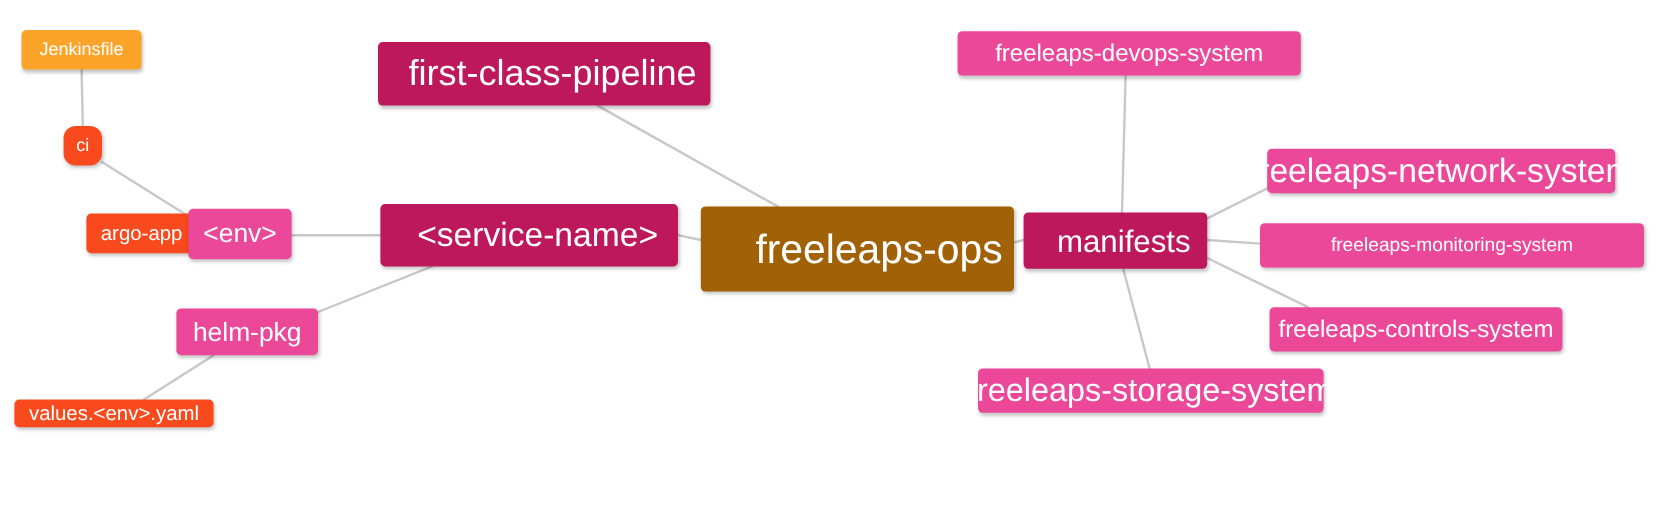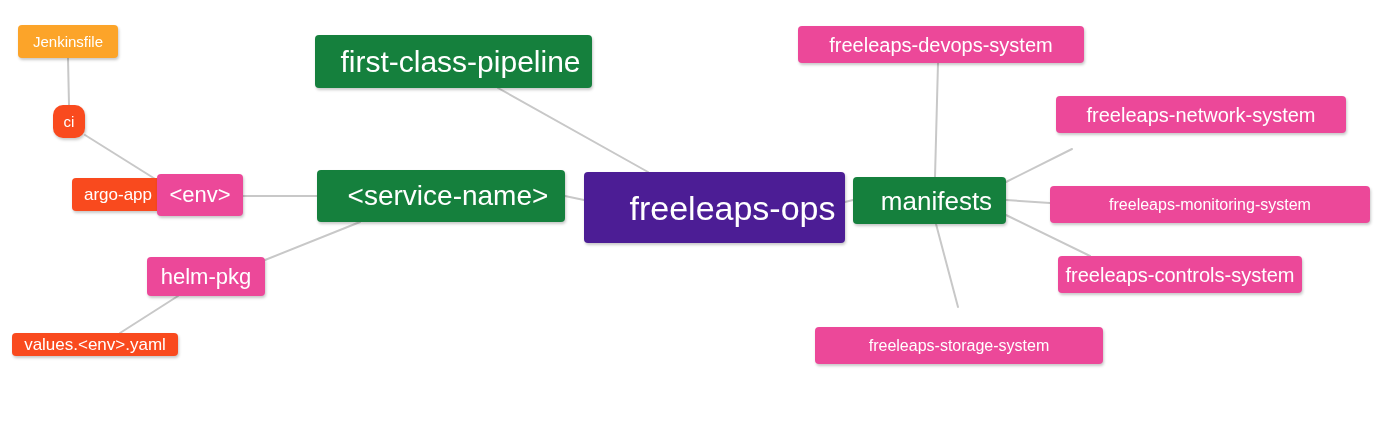--- a/index.html
+++ b/index.html
@@ -34,22 +34,22 @@
     justify-content: center;
     color: #ffffff;
     border-radius: 4px;
     white-space: nowrap;
     line-height: 1;
     text-align: center;
     box-shadow: 1px 2px 3px rgba(0,0,0,0.22);
     letter-spacing: 0px;
     padding: 0 10px;
   }
-  .n-root     { background: #4c1d95; padding-left: 46px; }
-  .n-blue     { background: #15803d; padding-left: 24px; }
+  .n-root     { background: #a16207; padding-left: 46px; }
+  .n-blue     { background: #be185d; padding-left: 24px; }
   .n-green    { background: #ec4899; }
   .n-orange   { background: #fca429; }
   .n-red      { background: #f94a1e; }
 </style>
 </head>
 <body>
 
 <div id="mindmap">
   <svg id="edge-layer" viewBox="0 0 1390 421" width="1390" height="421">
       <line x1="68" y1="58" x2="69" y2="105" stroke="#c8c8c8" stroke-width="2" stroke-linecap="round"></line>
@@ -94,26 +94,26 @@
       </div>
       <div class="node n-root" style="left: 584px; top: 172px; width: 261px; height: 71px; font-size: 34px;">
         <span>freeleaps-ops</span>
       </div>
       <div class="node n-blue" style="left: 853px; top: 177px; width: 153px; height: 47px; font-size: 26px;">
         <span>manifests</span>
       </div>
       <div class="node n-green" style="left: 798px; top: 26px; width: 286px; height: 37px; font-size: 20px;">
         <span>freeleaps-devops-system</span>
       </div>
-      <div class="node n-green" style="left: 1056px; top: 96px; width: 290px; height: 37px; font-size: 20px;">
+      <div class="node n-green" style="left: 1056px; top: 124px; width: 290px; height: 37px; font-size: 28px;">
         <span>freeleaps-network-system</span>
       </div>
       <div class="node n-green" style="left: 1050px; top: 186px; width: 320px; height: 37px; font-size: 16px;">
         <span>freeleaps-monitoring-system</span>
       </div>
       <div class="node n-green" style="left: 1058px; top: 256px; width: 244px; height: 37px; font-size: 20px;">
         <span>freeleaps-controls-system</span>
       </div>
-      <div class="node n-green" style="left: 815px; top: 307px; width: 288px; height: 37px; font-size: 16px; margin-top: 20px;">
+      <div class="node n-green" style="left: 815px; top: 307px; width: 288px; height: 37px; font-size: 27px;">
         <span>freeleaps-storage-system</span>
       </div>
     </div>
 </div>
 
 </body></html>

